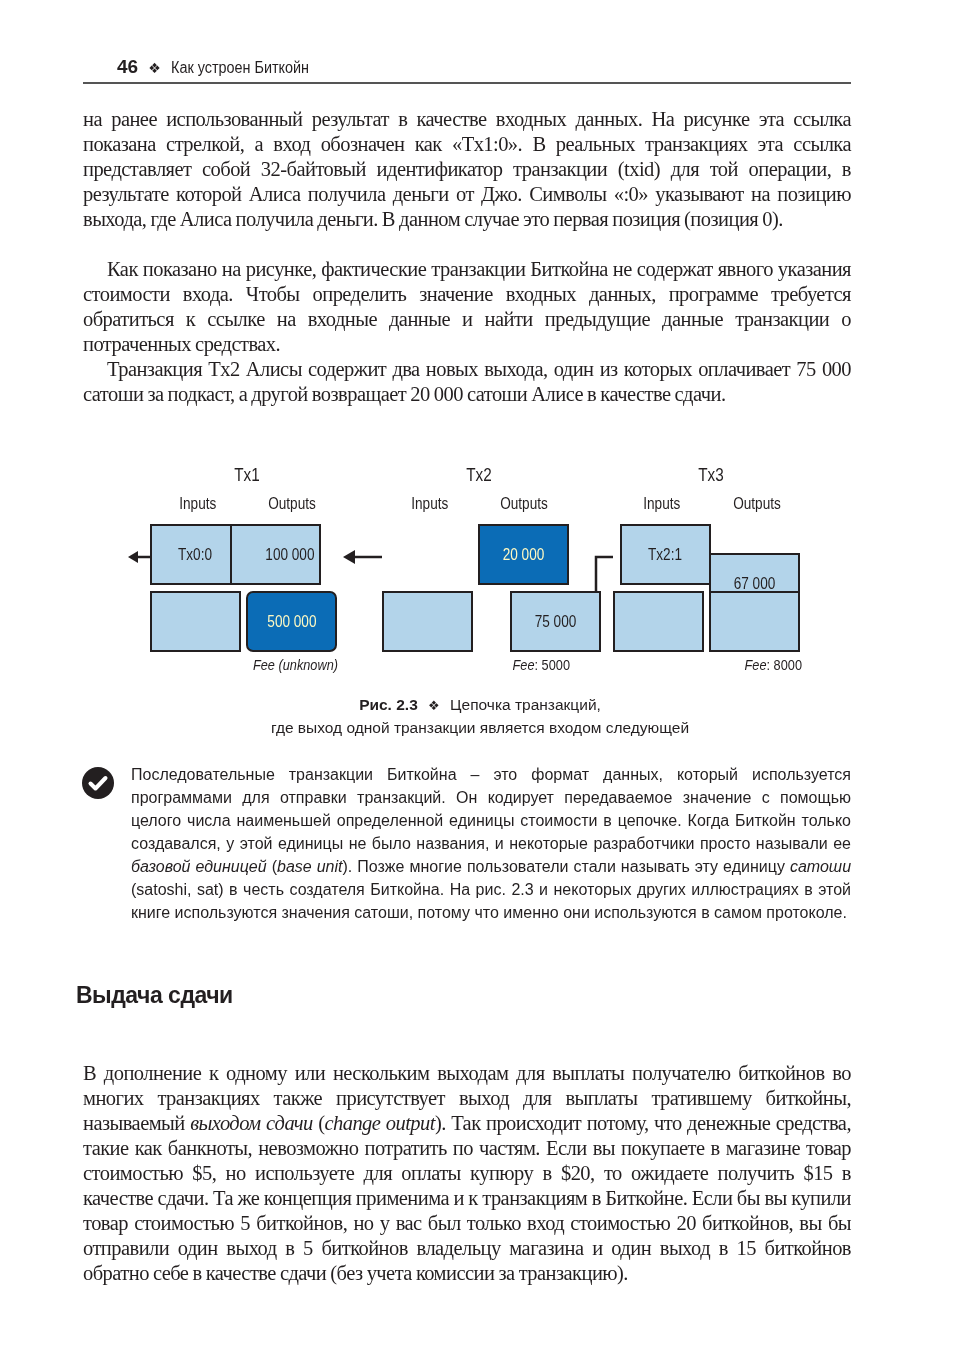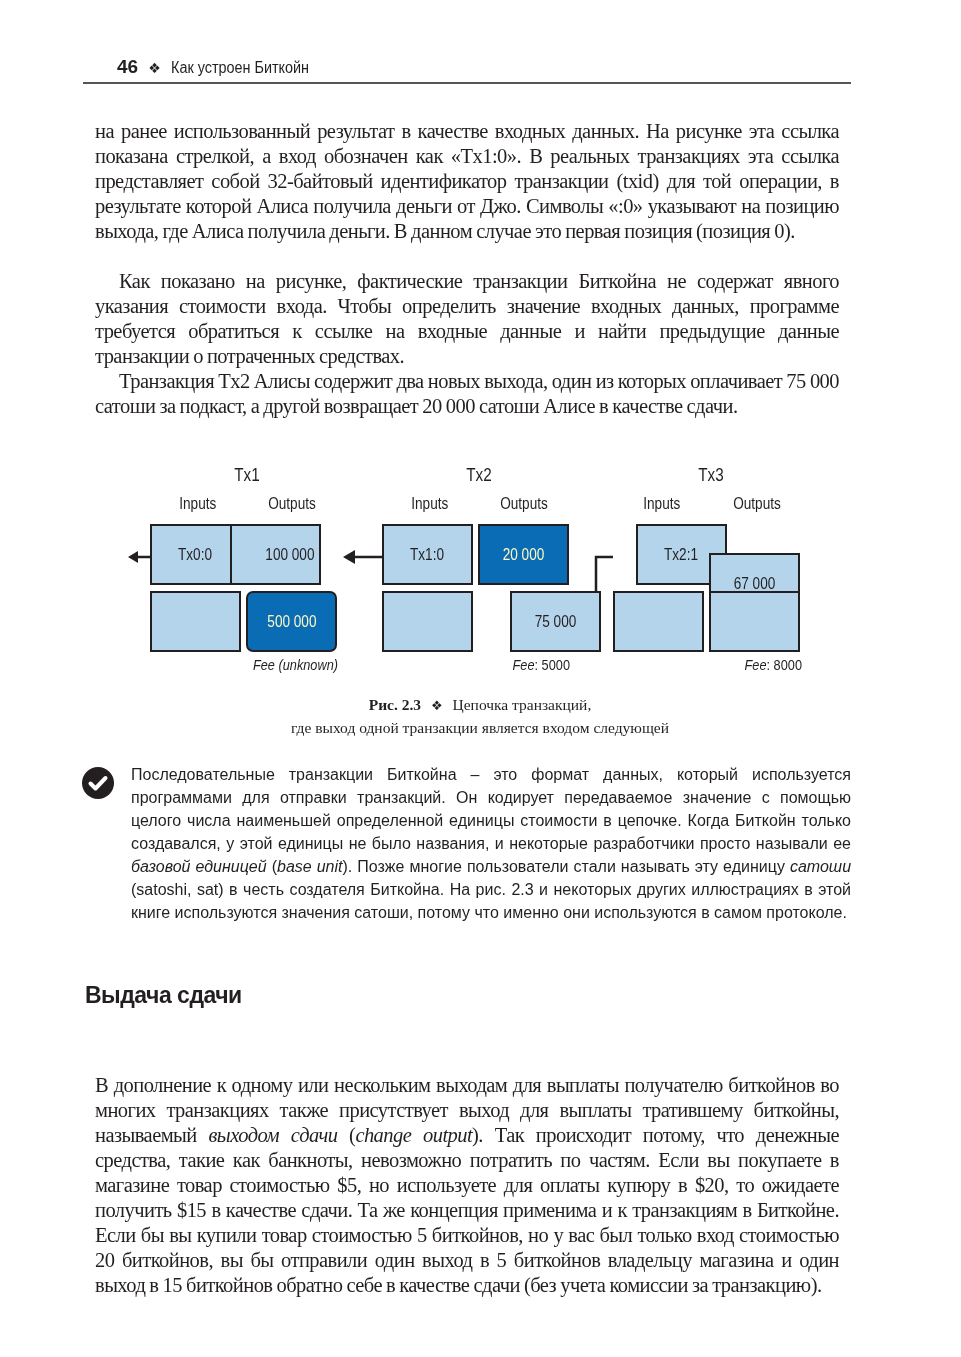--- a/index.html
+++ b/index.html
@@ -13,21 +13,21 @@
     }
     .running-head .pagenum { font-weight: bold; font-size: 19px; margin-left: 34px; }
     .running-head .orn { margin: 0 10px 0 10px; font-size: 14px; }
     .running-head .rtitle { font-size: 16px; transform: scaleX(0.9); transform-origin: left; }
 
     .serif-block {
       position: absolute; left: 83px; width: 768px;
       font-family: "Liberation Serif", serif; font-size: 20.5px; line-height: 25px;
       text-align: justify;
     }
-    .serif-block p { margin: 12px; }
+    .serif-block p { margin: 0; }
     .serif-block p.indent { text-indent: 24px; }
     .cond { letter-spacing: -0.55px; word-spacing: -0.5px; }
 
     #para1 { top: 107px; }
     #para2 { top: 257px; }
     #para3 { top: 357px; }
 
     
     .figure { position: absolute; left: 0; top: 0; width: 857px; height: 690px; pointer-events: none; }
     .fig-text { position: absolute; font-family: "Liberation Sans", sans-serif; color: #231f20; pointer-events: auto; }
@@ -42,33 +42,33 @@
     }
     .cell span { display: inline-block; transform: scaleX(0.85); }
     .cell.dark { background: #0b6cb6; color: #fef9c3; }
     .fee { font-size: 15px; transform: scaleX(0.85); transform-origin: right; text-align: right; }
     .fee i { font-style: italic; }
 
     .arrow-svg { position: absolute; left: 0; top: 0; }
 
     .caption {
       position: absolute; left: 180px; width: 600px; top: 694px;
-      text-align: center; font-family: Liberation Serif, serif; font-size: 15.5px; line-height: 22px;
+      text-align: center; font-family: Liberation Sans, sans-serif; font-size: 15.5px; line-height: 22px;
     }
     .caption b { font-weight: bold; }
 
     .note-icon { position: absolute; left: 82px; top: 767px; width: 32px; height: 32px; }
     .note {
       position: absolute; left: 131px; top: 763px; width: 720px;
       font-family: "Liberation Sans", sans-serif; font-size: 16px; line-height: 23px;
       text-align: justify;
     }
 
     .section-heading {
-      position: absolute; left: 85px; top: 982px;
+      position: absolute; left: 76px; top: 982px;
       font-family: "Liberation Sans", sans-serif; font-weight: bold; font-size: 23px;
       letter-spacing: -0.5px;
     }
     #para4 { top: 1061px; }
   </style>
 </head>
 <body>
 
 <div class="running-head">
   <span class="pagenum">46</span>
@@ -117,38 +117,35 @@
       <span></span>
     </div>
   <div class="cell dark" style="left:246px;top:591px;border-radius:7px;">
       <span>500 000</span>
     </div>
   <div class="fig-text fee" style="left:226px;top:656px;width:112px;"><i>Fee</i> <i>(unknown)</i></div>
 
   <div class="fig-text tx-title" style="left:464px;top:465px;">Tx2</div>
   <div class="fig-text col-head" style="left:408px;top:495px;">Inputs</div>
   <div class="fig-text col-head" style="left:496px;top:495px;">Outputs</div>
-  <div class="cell" style="left:382px;top:524px;">
-      <span>Tx1:0</span>
-    </div>
   <div class="cell dark" style="left:478px;top:524px;">
       <span>20 000</span>
     </div>
   <div class="cell" style="left:382px;top:591px;">
       <span></span>
     </div>
   <div class="cell" style="left:478px;top:591px;margin-left:32px;">
       <span>75 000</span>
     </div>
   <div class="fig-text fee" style="left:458px;top:656px;width:112px;"><i>Fee</i><span>: 5000</span></div>
 
   <div class="fig-text tx-title" style="left:696px;top:465px;">Tx3</div>
   <div class="fig-text col-head" style="left:640px;top:495px;">Inputs</div>
   <div class="fig-text col-head" style="left:729px;top:495px;">Outputs</div>
-  <div class="cell" style="left:620px;top:524px;margin-left:16px;">
+  <div class="cell" style="left:620px;top:524px;">
       <span>Tx2:1</span>
     </div>
   <div class="cell" style="left:709px;top:553px;">
       <span>67 000</span>
     </div>
   <div class="cell" style="left:613px;top:591px;">
       <span></span>
     </div>
   <div class="cell" style="left:709px;top:591px;">
       <span></span>

